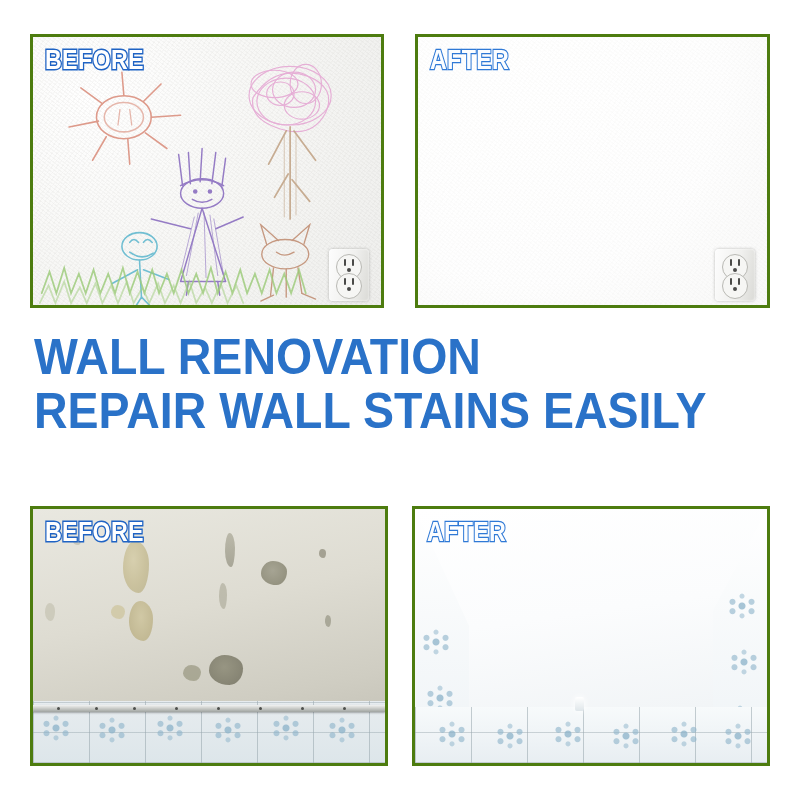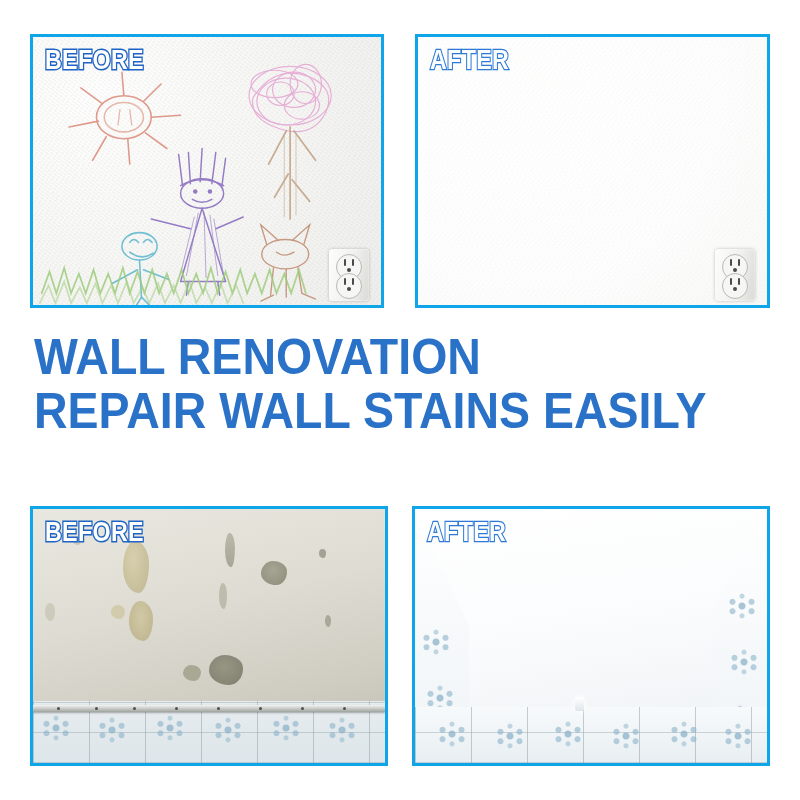--- a/index.html
+++ b/index.html
@@ -6,21 +6,21 @@
   body{
     width:800px;height:800px;background:#ffffff;
     font-family:"Liberation Sans",sans-serif;
     overflow:hidden;position:relative;
   }
   .stage{position:absolute;inset:0;width:800px;height:800px;background:#fff;}
 
   
   .panel{
     position:absolute;overflow:hidden;background:#fff;
-    border:3px solid #0ea5e9;box-sizing:border-box;
+    border:3px solid #4d7c0f;box-sizing:border-box;
   }
   .photo{position:absolute;inset:0;overflow:hidden;}
 
   
   .tag{
     position:absolute;left:12px;top:10px;z-index:40;
     font-family:"Liberation Sans",sans-serif;
     font-weight:bold;font-size:27px;line-height:1;
     letter-spacing:.4px;
     color:#ffffff;

